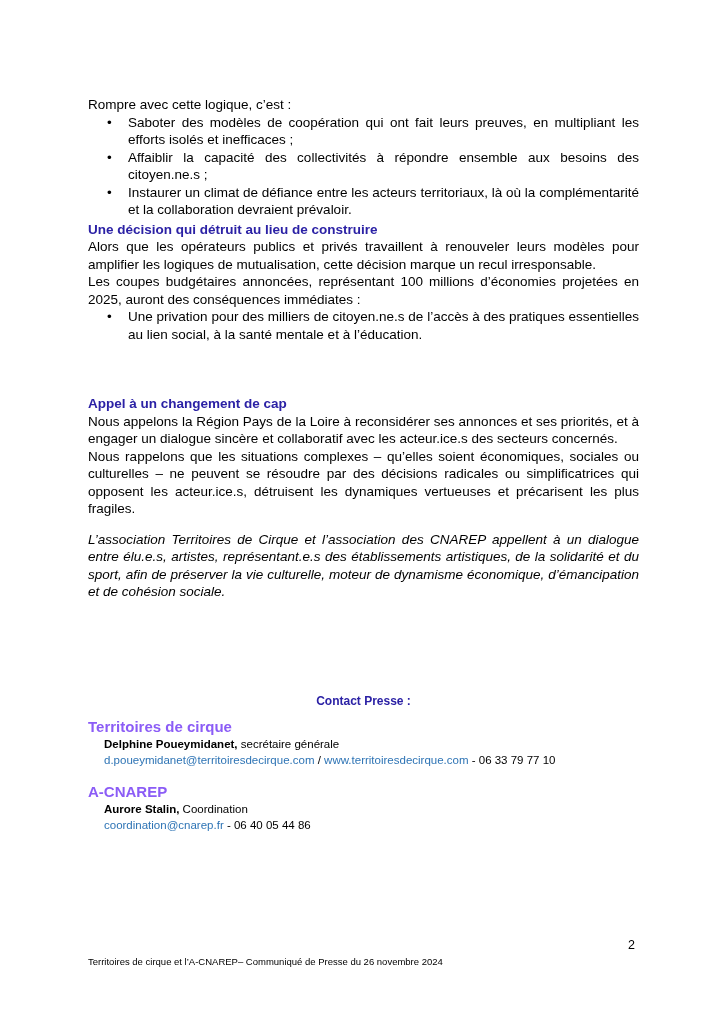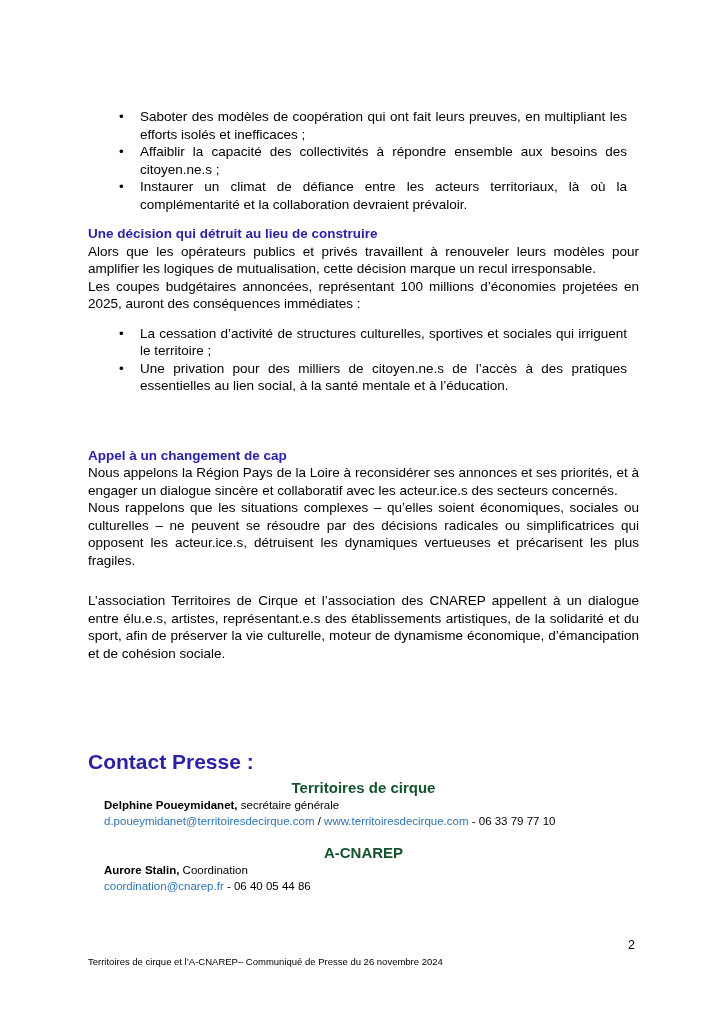--- a/index.html
+++ b/index.html
@@ -9,51 +9,51 @@
     position: relative; overflow: hidden;
     font-family: "Liberation Sans", sans-serif;
     color: #000000;
   }
   .content {
     position: absolute;
     left: 88px; top: 96px; width: 551px;
     font-size: 13.5px; line-height: 17.5px;
   }
   p.body { text-align: justify; }
-  ul.bullets { list-style: none; margin: 12px; padding: 0; }
+  ul.bullets { list-style: none; margin: 0; padding: 0; }
   ul.bullets li {
     position: relative;
     padding-left: 40px;
     text-align: justify;
   }
   ul.bullets li::before {
     content: "\2022";
     position: absolute;
     left: 19px; top: 0;
   }
   h2.section-heading {
     font-size: 13.5px; line-height: 17.5px;
     font-weight: bold;
     color: var(--heading-color, #2B21A5);
     margin-top: 2px;
   }
   h2.section-heading.big-gap { margin-top: 52px; }
-  p.spaced-before { margin-top: 23px; }
+  p.spaced-before { margin-top: 13px; font-style: italic; }
   h1.contact-heading {
-    font-size: 21px; line-height: 24px;
+    font-size: 12px; line-height: 24px;
     font-weight: bold;
     color: var(--heading-color, #2B21A5);
     margin-top: 88px;
+    text-align: center;
   }
   h3.org-name {
     font-size: 15px; line-height: 19px;
     font-weight: bold;
-    color: #14532d;
+    color: #8b5cf6;
     margin-top: 4px;
-    text-align: center;
   }
   h3.org-name.second { margin-top: 14px; }
   p.contact-line {
     font-size: 11.5px; line-height: 16px;
     text-align: left;
     padding-left: 16px;
   }
   p.contact-line .person { font-weight: bold; }
   a.link {
     color: var(--link-color, #2E74B5);
@@ -69,31 +69,31 @@
     left: 88px; top: 956px;
     font-size: 9.5px; line-height: 12px;
     font-weight: normal;
   }
 </style>
 </head>
 <body>
 
 <div class="content">
 
+  <p class="body">Rompre avec cette logique, c’est :</p>
   <ul class="bullets">
     <li>Saboter des modèles de coopération qui ont fait leurs preuves, en multipliant les efforts isolés et inefficaces ;</li>
     <li>Affaiblir la capacité des collectivités à répondre ensemble aux besoins des citoyen.ne.s ;</li>
     <li>Instaurer un climat de défiance entre les acteurs territoriaux, là où la complémentarité et la collaboration devraient prévaloir.</li>
   </ul>
 
   <h2 class="section-heading">Une décision qui détruit au lieu de construire</h2>
   <p class="body">Alors que les opérateurs publics et privés travaillent à renouveler leurs modèles pour amplifier les logiques de mutualisation, cette décision marque un recul irresponsable.</p>
   <p class="body">Les coupes budgétaires annoncées, représentant 100 millions d’économies projetées en 2025, auront des conséquences immédiates :</p>
   <ul class="bullets">
-    <li>La cessation d’activité de structures culturelles, sportives et sociales qui irriguent le territoire ;</li>
     <li>Une privation pour des milliers de citoyen.ne.s de l’accès à des pratiques essentielles au lien social, à la santé mentale et à l’éducation.</li>
   </ul>
 
   <h2 class="section-heading big-gap">Appel à un changement de cap</h2>
   <p class="body">Nous appelons la Région Pays de la Loire à reconsidérer ses annonces et ses priorités, et à engager un dialogue sincère et collaboratif avec les acteur.ice.s des secteurs concernés.</p>
   <p class="body">Nous rappelons que les situations complexes – qu’elles soient économiques, sociales ou culturelles – ne peuvent se résoudre par des décisions radicales ou simplificatrices qui opposent les acteur.ice.s, détruisent les dynamiques vertueuses et précarisent les plus fragiles.</p>
   <p class="body spaced-before">L’association Territoires de Cirque et l’association des CNAREP appellent à un dialogue entre élu.e.s, artistes, représentant.e.s des établissements artistiques, de la solidarité et du sport, afin de préserver la vie culturelle, moteur de dynamisme économique, d’émancipation et de cohésion sociale.</p>
 
   <h1 class="contact-heading">Contact Presse :</h1>
 

